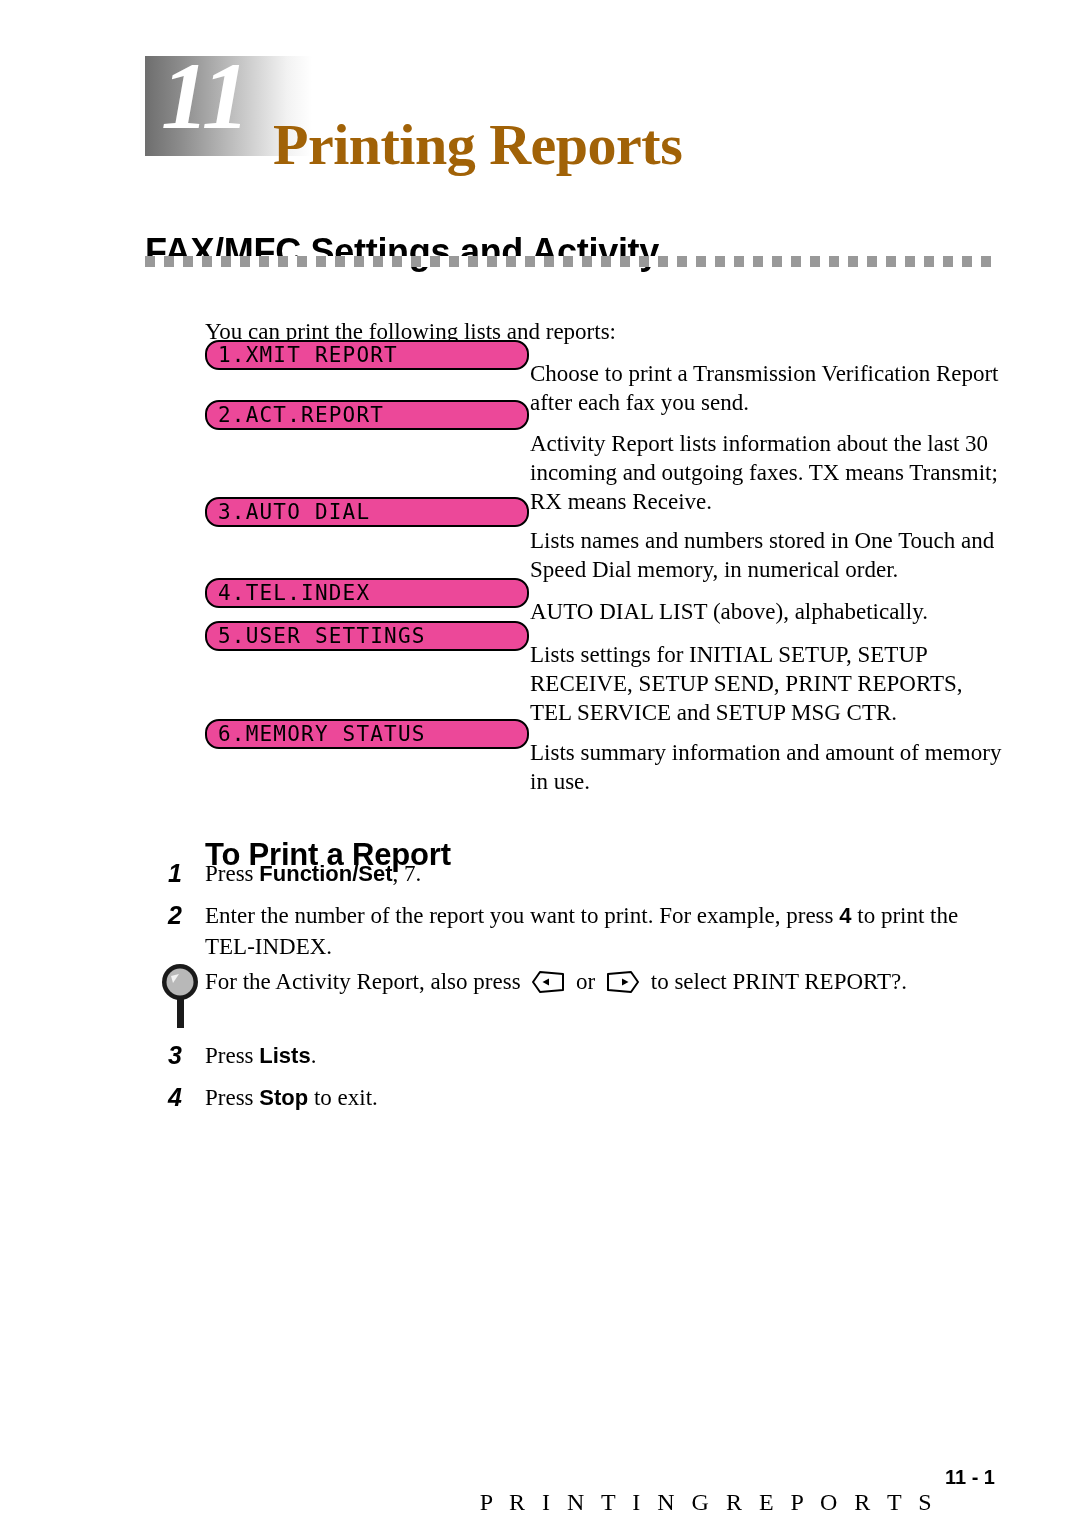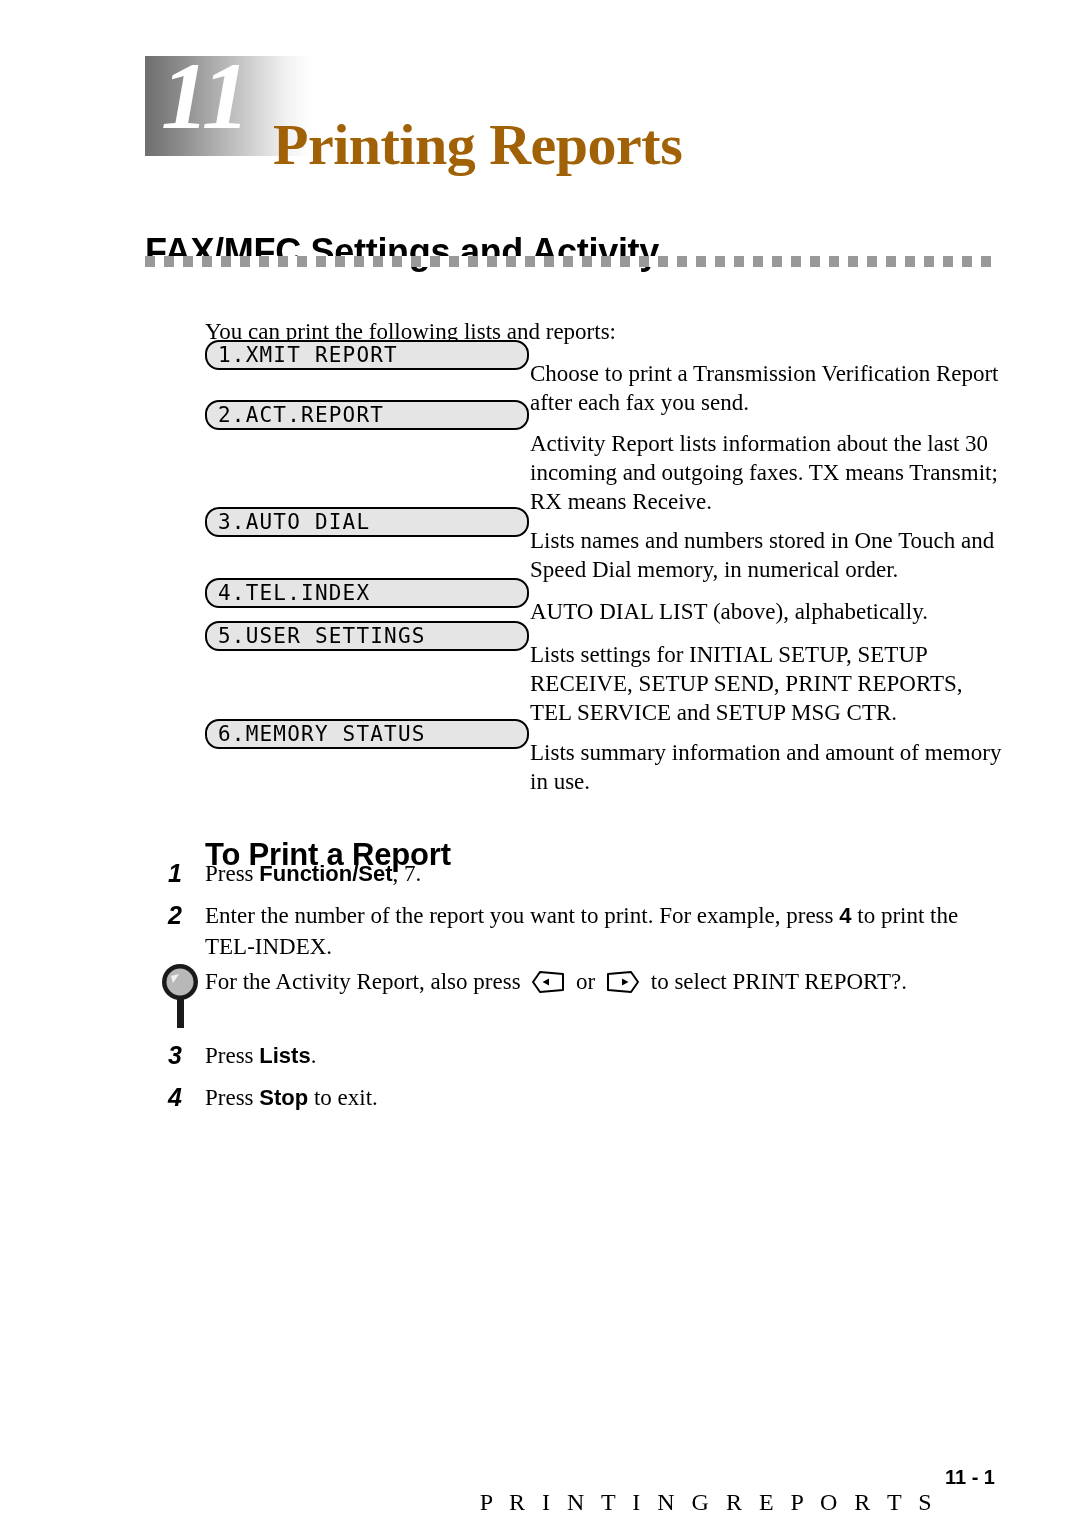--- a/index.html
+++ b/index.html
@@ -100,21 +100,21 @@
     width: 800px;
   }
   .lcd-box {
     position: absolute;
     left: 0;
     width: 324px;
     height: 30px;
     border: 2.5px solid #000000;
     border-radius: 14px;
     box-sizing: border-box;
-    background: #e5e5e5;
+    background: #ec4899;
   }
   .lcd-text {
     position: absolute;
     left: 11px;
     top: 50%;
     transform: translateY(-50%);
     font-family: "DejaVu Sans Mono", monospace;
     font-size: 21px;
     line-height: 21px;
     letter-spacing: 1.2px;
@@ -255,21 +255,21 @@
   <div class="lcd-box" style="top:0px;">
     <span class="lcd-text">1.XMIT REPORT</span>
   </div>
   <p class="desc" style="top:-4px;">Choose to print a Transmission Verification Report after each fax you send.</p>
 
   <div class="lcd-box" style="top:60px;">
     <span class="lcd-text">2.ACT.REPORT</span>
   </div>
   <p class="desc" style="top:66px;">Activity Report lists information about the last 30 incoming and outgoing faxes. TX means Transmit; RX means Receive.</p>
 
-  <div class="lcd-box" style="top:167px;padding-left:34px;">
+  <div class="lcd-box" style="top:157px;padding-left:34px;">
     <span class="lcd-text">3.AUTO DIAL</span>
   </div>
   <p class="desc" style="top:163px;">Lists names and numbers stored in One Touch and Speed Dial memory, in numerical order.</p>
 
   <div class="lcd-box" style="top:238px;">
     <span class="lcd-text">4.TEL.INDEX</span>
   </div>
   <p class="desc" style="top:234px;">AUTO DIAL LIST (above), alphabetically.</p>
 
   <div class="lcd-box" style="top:281px;">

